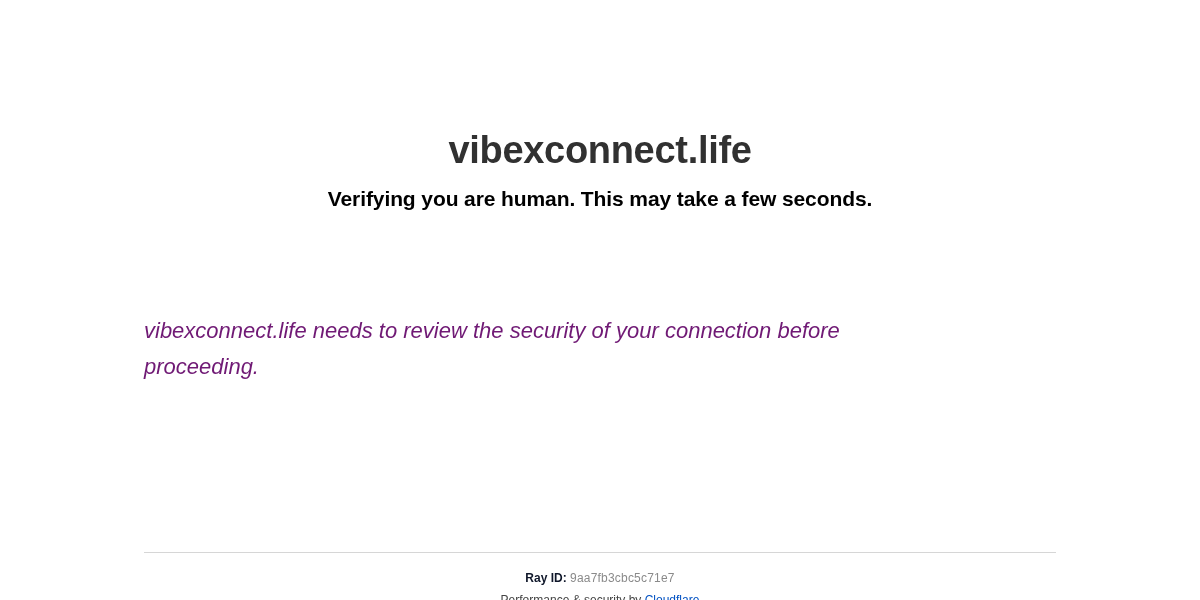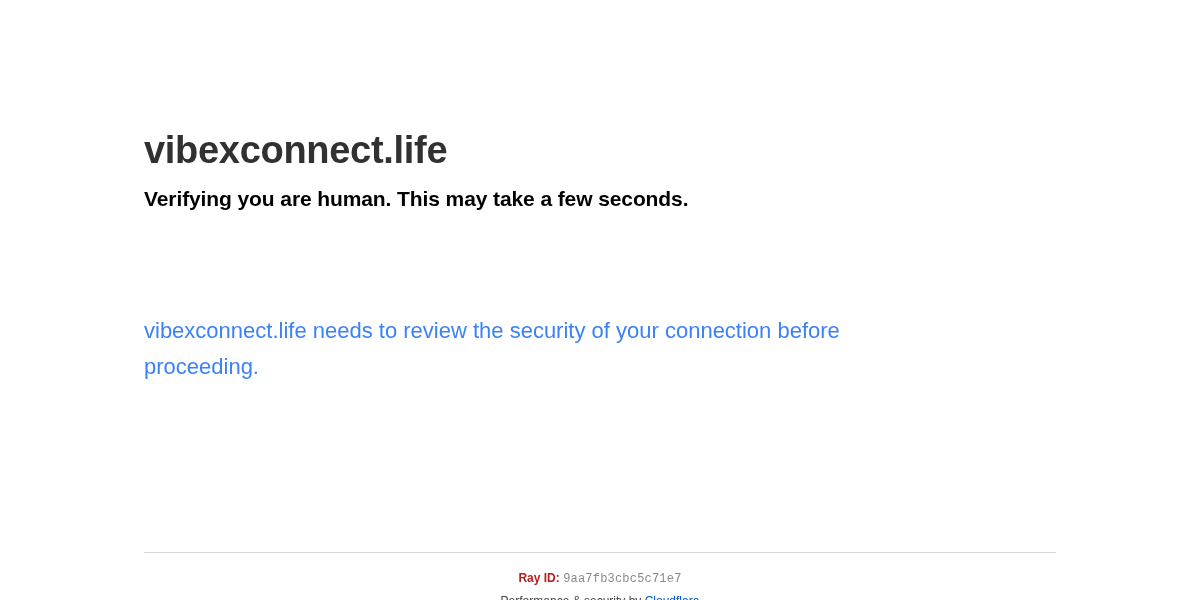--- a/index.html
+++ b/index.html
@@ -24,20 +24,21 @@
 
   .content-wrap {
     position: absolute;
     left: 144px;
     top: 0;
     width: 912px;
   }
 
   .heading-block {
     padding-top: 128px;
+    text-align: center;
   }
 
   .site-title {
     margin: 0;
     font-size: 38px;
     line-height: 44px;
     font-weight: bold;
     color: #313131;
     letter-spacing: -0.3px;
   }
@@ -56,21 +57,22 @@
     height: 78px;
   }
 
   .body-copy {
     margin: 0;
     padding-top: 23px;
     width: 800px;
     font-size: 22px;
     line-height: 36px;
     font-weight: normal;
-    color: #3b82f6;
+    color: #701a75;
+    font-style: italic;
   }
 
   .footer {
     position: absolute;
     left: 144px;
     top: 552px;
     width: 912px;
     border-top: 1px solid #d6d6d6;
     text-align: center;
     box-sizing: border-box;
@@ -78,25 +80,25 @@
 
   .footer-line {
     padding-top: 18px;
     font-size: 12px;
     line-height: 15px;
     color: #444444;
   }
 
   .ray-label {
     font-weight: bold;
-    color: #b91c1c;
+    color: #0f172a;
   }
 
   .ray-value {
-    font-family: Liberation Mono, monospace;
+    font-family: Liberation Sans, sans-serif;
     font-size: 12px;
     color: #8a8a8a;
     letter-spacing: 0.2px;
   }
 
   .footer-attribution {
     padding-top: 7px;
     font-size: 12px;
     line-height: 15px;
     color: #444444;

